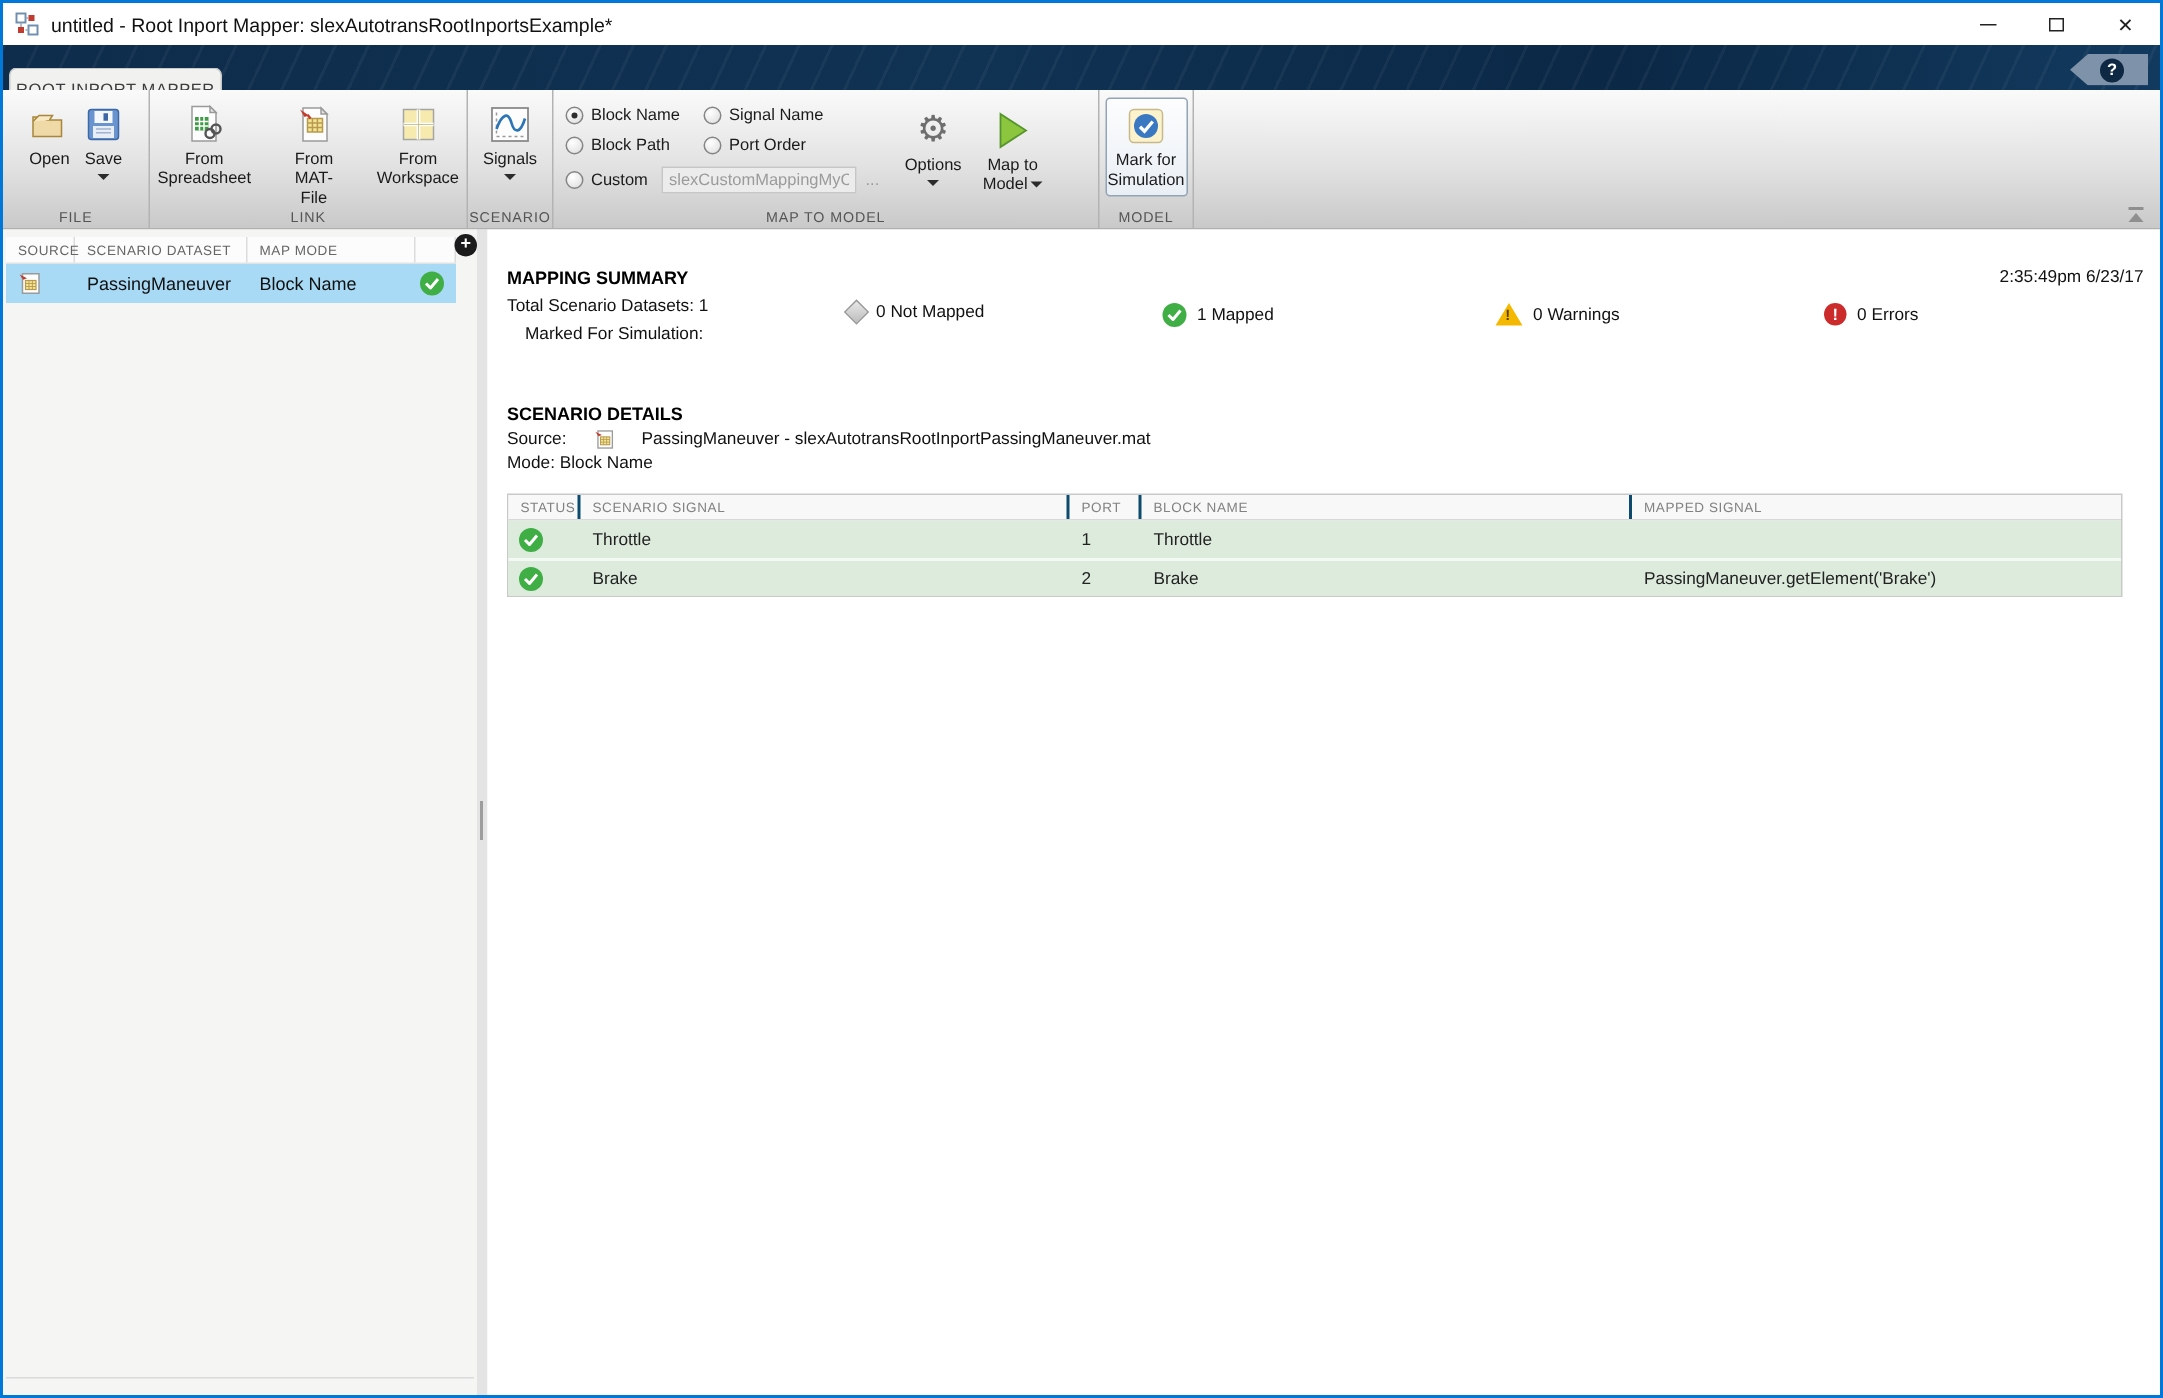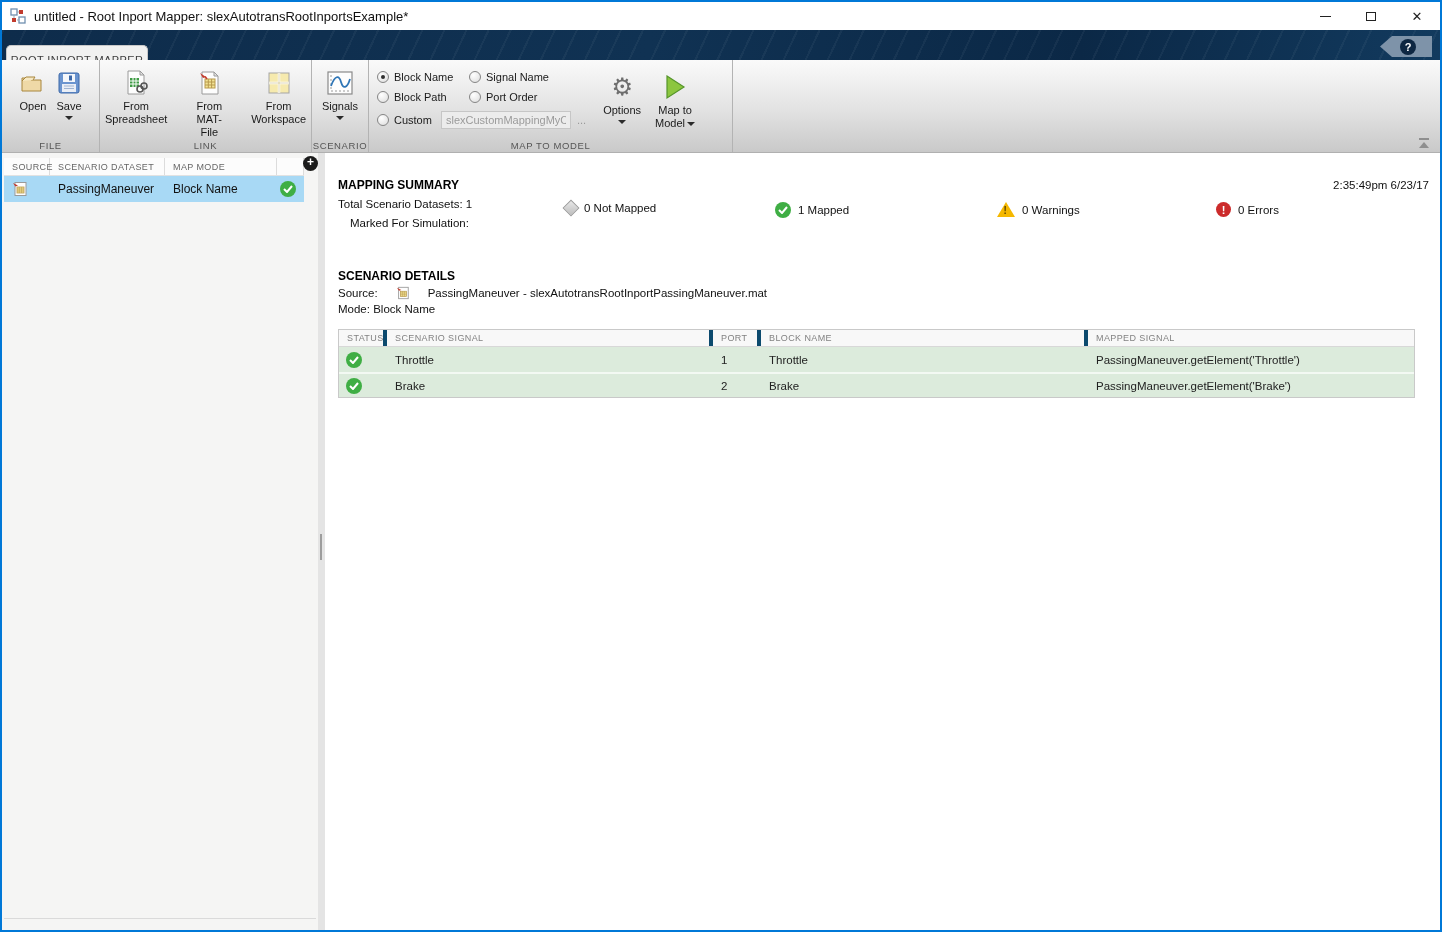--- a/index.html
+++ b/index.html
@@ -126,21 +126,21 @@
   .sum-warnings { left:672px; }
   .sum-errors { left:891px; }
 
   .d-title { position:absolute; left:13px; top:116px; font-size:12px; font-weight:bold; color:#000; }
   .d-source { position:absolute; left:13px; top:133px; font-size:11.5px; color:#111; display:flex; align-items:center; gap:18px; }
   .d-mode { position:absolute; left:13px; top:150px; font-size:11.5px; color:#111; }
 
   .dtable { position:absolute; left:13px; top:176px; width:1077px; border:1px solid #c9c9c9; background:#fff; }
   .dt-header { display:grid; grid-template-columns:48px 326px 48px 327px 1fr; height:17px;
     background:#f8f8f8; border-bottom:1px solid #d8d8d8; font-size:9px; color:#828282; letter-spacing:0.4px; }
-  .dt-header > div { display:flex; align-items:center; padding-left:8px; border-right:4px solid #0c4a6e; }
+  .dt-header > div { display:flex; align-items:center; padding-left:8px; border-right:2px solid #0c4a6e; }
   .dt-header > div:last-child { border-right:none; }
   .dt-row { display:grid; grid-template-columns:48px 326px 48px 327px 1fr; height:25px;
     background:#dcebdc; font-size:11.5px; color:#222; }
   .dt-row + .dt-row { border-top:2px solid #f3f9f3; }
   .dt-row > div { display:flex; align-items:center; padding-left:8px; }
   .dt-status { padding-left:7px !important; }
 
   .icon16 { width:16px; height:16px; }
 </style>
 </head>
@@ -307,20 +307,34 @@
           <svg width="24" height="26" viewBox="0 0 24 26">
             <path d="M4 2 L21 13 L4 24 Z" fill="#8cc63f" stroke="#55952b" stroke-width="1.2"></path>
           </svg>
         </div>
         <span>Map to</span>
         <span><span>Model</span><span class="caret-inline"></span></span>
       </div>
       <div class="rsection-label">MAP TO MODEL</div>
     </div>
 
+    <div class="rsection sec-model">
+      <div class="rbtn mark-btn" style="margin:0 auto;">
+        <div class="ricon">
+          <svg width="24" height="24" viewBox="0 0 24 24">
+            <rect x="1" y="1" width="22" height="22" rx="3" fill="#fcf3cd" stroke="#c7b98a" stroke-width="1"></rect>
+            <circle cx="12" cy="12" r="8" fill="#3a78c2"></circle>
+            <path d="M8 12.5 L11 15.5 L16.5 9" stroke="#fff" stroke-width="2.2" fill="none"></path>
+          </svg>
+        </div>
+        <span>Mark for</span>
+        <span>Simulation</span>
+      </div>
+      <div class="rsection-label">MODEL</div>
+    </div>
 
 
     <div class="sec-fill">
       <div class="collapse-btn">
         <div class="cbar"></div>
         <div class="ctri"></div>
       </div>
     </div>
   </div>
 
@@ -413,21 +427,20 @@
           <div class="dt-status">
             <span class="icon-check">
               <svg width="10" height="8" viewBox="0 0 10 8">
                   <path d="M1 4 L4 7 L9 1" stroke="#fff" stroke-width="2" fill="none"></path>
                 </svg>
             </span>
           </div>
           <div>Throttle</div>
           <div>1</div>
           <div>Throttle</div>
-          <div>PassingManeuver.getElement('Throttle')</div>
         </div>
         <div class="dt-row">
           <div class="dt-status">
             <span class="icon-check">
               <svg width="10" height="8" viewBox="0 0 10 8">
                   <path d="M1 4 L4 7 L9 1" stroke="#fff" stroke-width="2" fill="none"></path>
                 </svg>
             </span>
           </div>
           <div>Brake</div>

